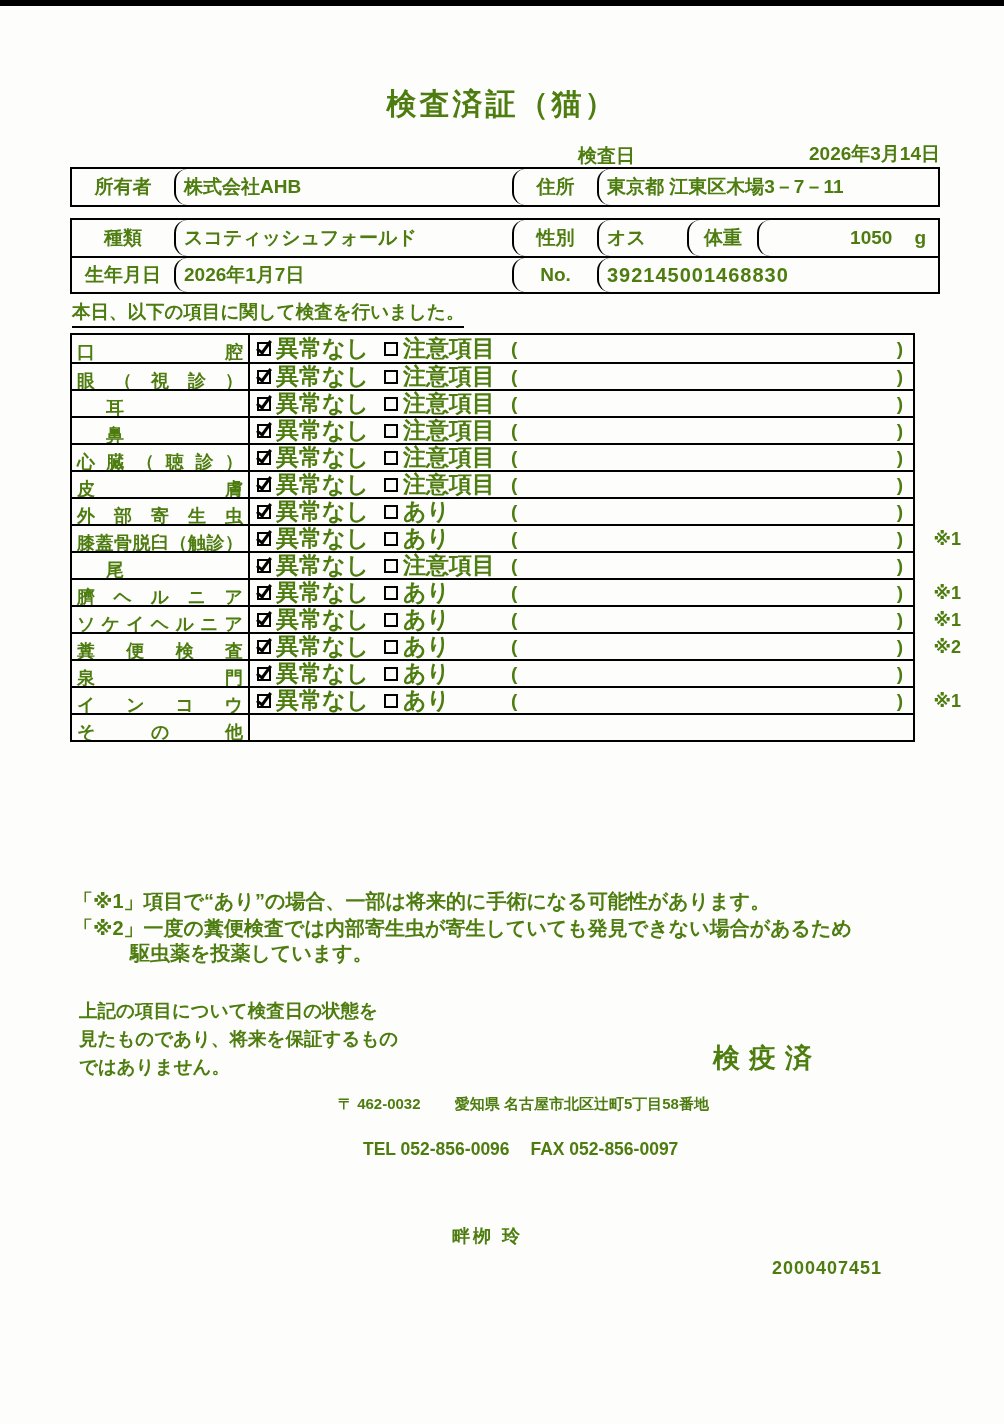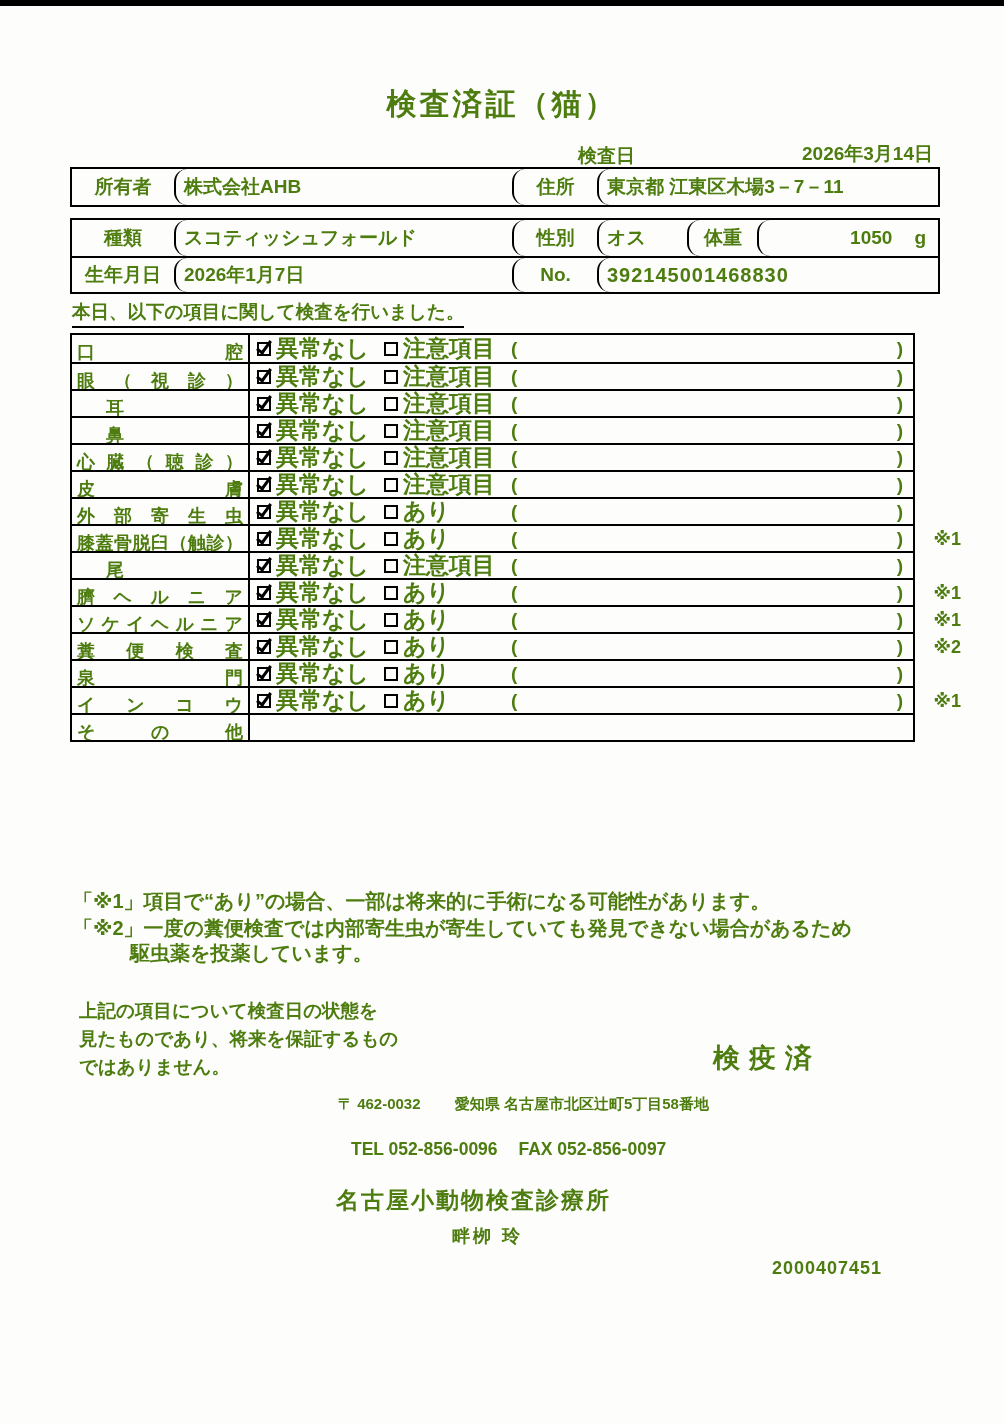--- a/index.html
+++ b/index.html
@@ -18,21 +18,21 @@
   }
   .scan-edge-top {
     position: absolute; top: 0; left: 0;
     width: 100%; height: 6px; background: #000;
   }
   .title {
     position: absolute; top: 84px; left: 0; width: 100%;
     text-align: center; font-size: 30px; font-weight: bold; letter-spacing: 3px;
   }
   .insp-date-label { position: absolute; top: 143px; left: 578px; font-size: 19px; font-weight: 600; }
-  .insp-date-value { position: absolute; top: 141px; right: 71px; font-size: 19px; font-weight: 600; }
+  .insp-date-value { position: absolute; top: 141px; right: 64px; font-size: 19px; font-weight: 600; }
 
   .tbl { position: absolute; left: 70px; width: 870px; border: 2.5px solid #000; background: #fdfdfc; }
   .owner-tbl { top: 167px; }
   .animal-tbl { top: 218px; }
   .trow { display: flex; height: 36px; }
   .trow + .trow { border-top: 2px solid #000; }
   .cell { display: flex; align-items: center; font-size: 19px; font-weight: 600; padding: 0 8px; overflow: hidden; }
   .cell + .cell { border-left: 2px solid #000; border-radius: 13px; }
   .cell.lbl { justify-content: center; padding: 0 4px; }
   .w102 { width: 102px; flex: none; }
@@ -82,21 +82,21 @@
   .fn1 { top: 888px; }
   .fn2 { top: 915px; }
   .fn3 { top: 940px; left: 130px; }
 
   .disclaimer { position: absolute; top: 997px; left: 79px; font-size: 18.5px; font-weight: 600; line-height: 28px; }
 
   .stamp { position: absolute; top: 1040px; left: 713px; font-size: 27px; font-weight: 600; letter-spacing: 9px; }
 
   .addr-line { position: absolute; top: 1095px; left: 338px; font-size: 15px; font-weight: 600; }
   .addr-line .addr { margin-left: 30px; }
-  .tel-line { position: absolute; top: 1139px; left: 351px; font-size: 17.5px; font-weight: 600; }
+  .tel-line { position: absolute; top: 1139px; left: 363px; font-size: 17.5px; font-weight: 600; }
   .tel-line .fax { margin-left: 16px; }
   .clinic-name { position: absolute; top: 1185px; left: 336px; font-size: 23px; font-weight: 600; letter-spacing: 2px; }
   .vet-name { position: absolute; top: 1224px; left: 452px; font-size: 18px; font-weight: 600; letter-spacing: 3px; }
   .serial { position: absolute; top: 1258px; left: 772px; font-size: 18px; font-weight: 600; letter-spacing: 1px; }
 </style>
 </head>
 <body>
 
 <div class="page">
   <div class="scan-edge-top"></div>
@@ -414,16 +414,15 @@
   <div class="stamp">検疫済</div>
 
   <div class="addr-line">
     <span class="postal">〒 462-0032</span>
     <span class="addr">愛知県 名古屋市北区辻町5丁目58番地</span>
   </div>
   <div class="tel-line">
     <span>TEL 052-856-0096</span>
     <span class="fax">FAX 052-856-0097</span>
   </div>
-  <div class="clinic-name">名古屋小動物検査診療所</div>
   <div class="vet-name">畔栁 玲</div>
   <div class="serial">2000407451</div>
 </div>
 
 </body></html>

